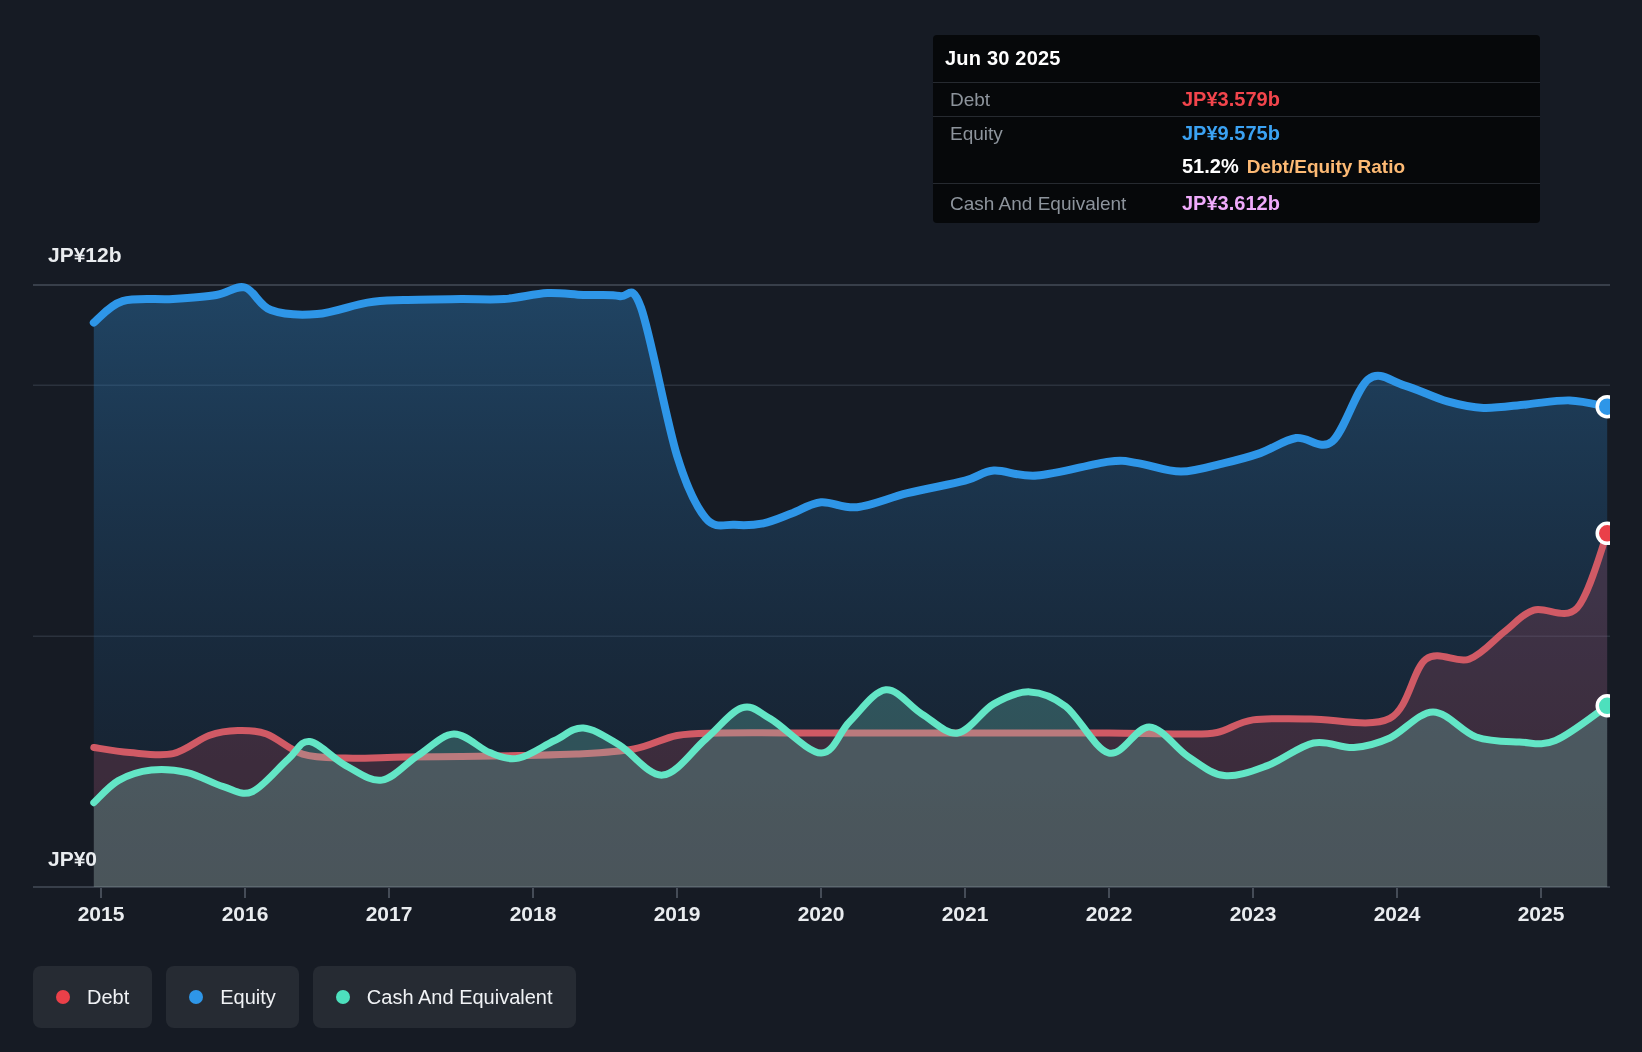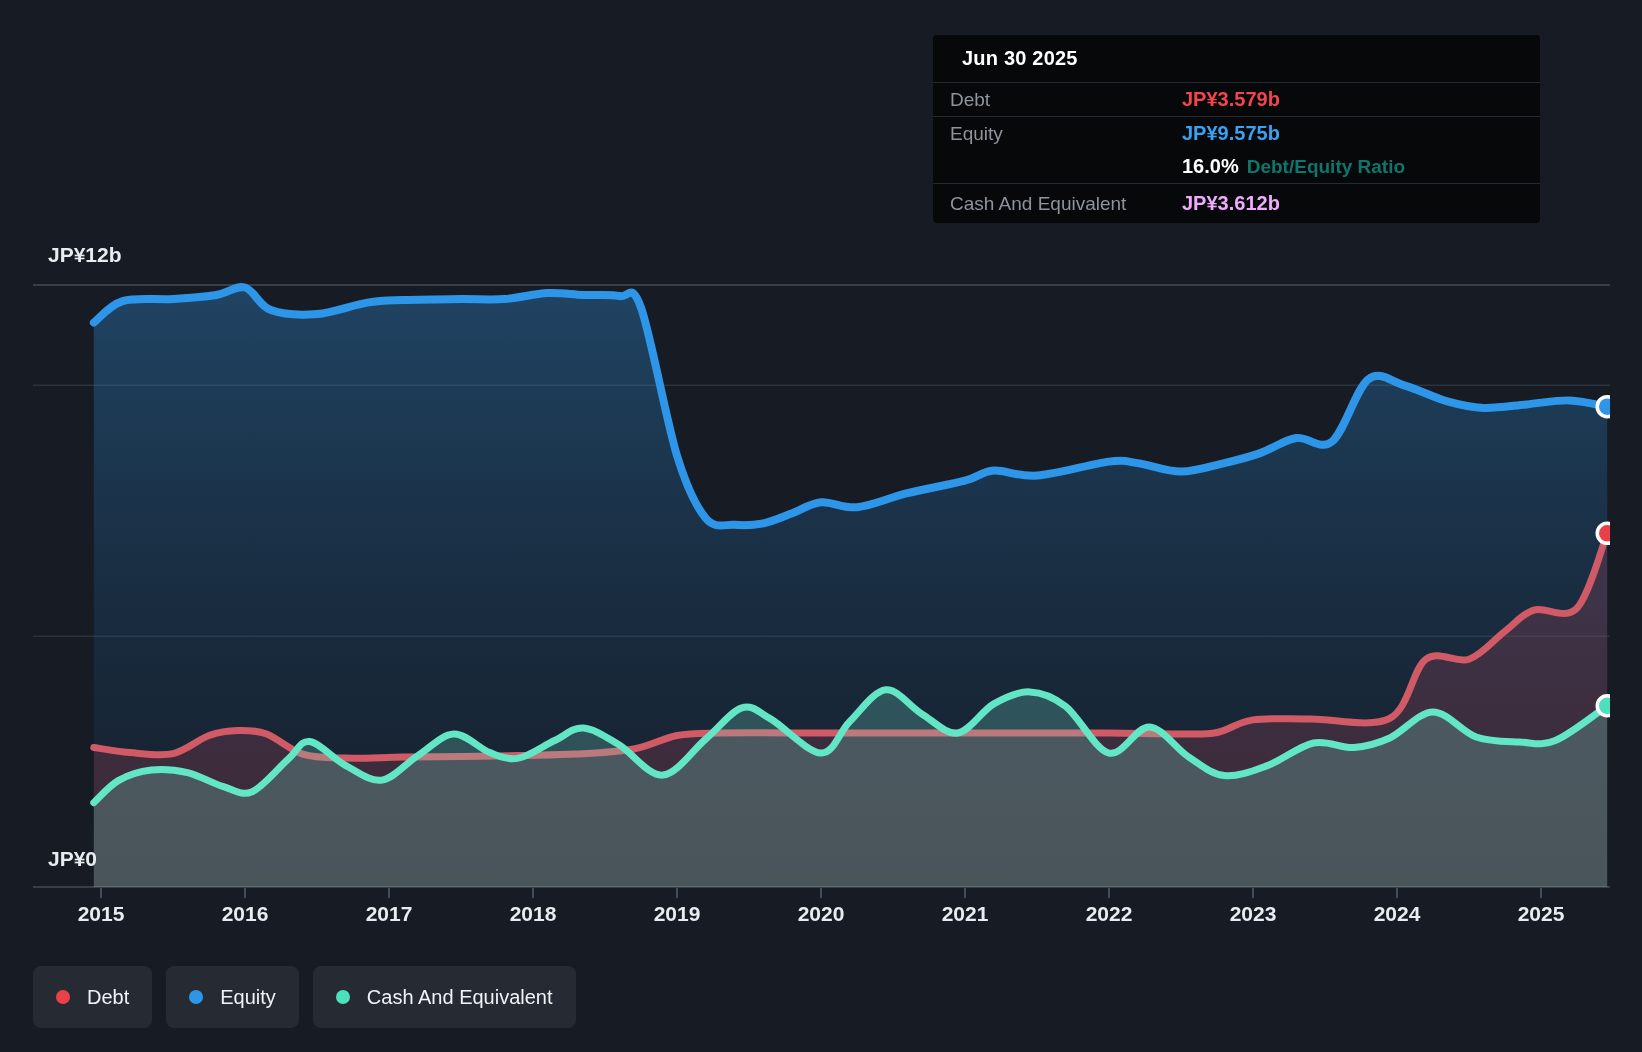--- a/index.html
+++ b/index.html
@@ -10,30 +10,30 @@
   }
   .stage{position:relative;width:1642px;height:1052px;}
   #chart{position:absolute;left:0;top:0;}
 
   
   .tooltip{
     position:absolute;left:933px;top:35px;width:607px;
     background:rgba(6,7,9,0.96);border-radius:4px;z-index:5;
   }
   .tt-title{
-    height:47px;display:flex;align-items:center;padding-left:29px;
+    height:47px;display:flex;align-items:center;padding-left:12px;
     font-size:20px;font-weight:700;color:#ffffff;letter-spacing:.2px;
   }
   .tt-row{position:relative;height:33px;display:flex;align-items:center;
     padding-left:17px;font-size:19px;color:#8d949c;}
   .tt-row.last{height:39px;}
   .tt-row.sep{border-top:1px solid #262a30;}
   .tt-value{position:absolute;left:249px;font-weight:700;font-size:20px;}
   .tt-ratio{position:absolute;left:249px;font-size:20px;font-weight:700;color:#ffffff;white-space:nowrap;}
-  .tt-ratio .ratio-label{color:#0f766e;font-size:19px;font-weight:700;margin-left:8px;}
+  .tt-ratio .ratio-label{color:#fdba74;font-size:19px;font-weight:700;margin-left:8px;}
 
   
   .legend{position:absolute;left:33px;top:966px;display:flex;gap:14px;z-index:4;}
   .chip{
     height:62px;display:flex;align-items:center;padding:0 23px;
     background:#262b33;border-radius:8px;color:#f0f2f5;font-size:20px;
     cursor:pointer;user-select:none;
   }
   .chip .dot{width:14px;height:14px;border-radius:50%;margin-right:17px;flex:0 0 auto;}
 </style>
@@ -107,21 +107,21 @@
       <span class="tt-value" id="tt-debt-value" style="color: rgb(242, 69, 76);">JP¥3.579b</span>
     </div>
 
     <div class="tt-row sep">
       <span>Equity</span>
       <span class="tt-value" id="tt-equity-value" style="color: rgb(59, 162, 243); text-align: right;">JP¥9.575b</span>
     </div>
 
     <div class="tt-row">
       <span class="tt-ratio">
-        <span>16.0%</span><span class="ratio-label">Debt/Equity Ratio</span>
+        <span>51.2%</span><span class="ratio-label">Debt/Equity Ratio</span>
       </span>
     </div>
 
     <div class="tt-row sep last">
       <span>Cash And Equivalent</span>
       <span class="tt-value" id="tt-cash-value" style="color: #f0abfc;">JP¥3.612b</span>
     </div>
   </div>
 
   <div class="legend">

